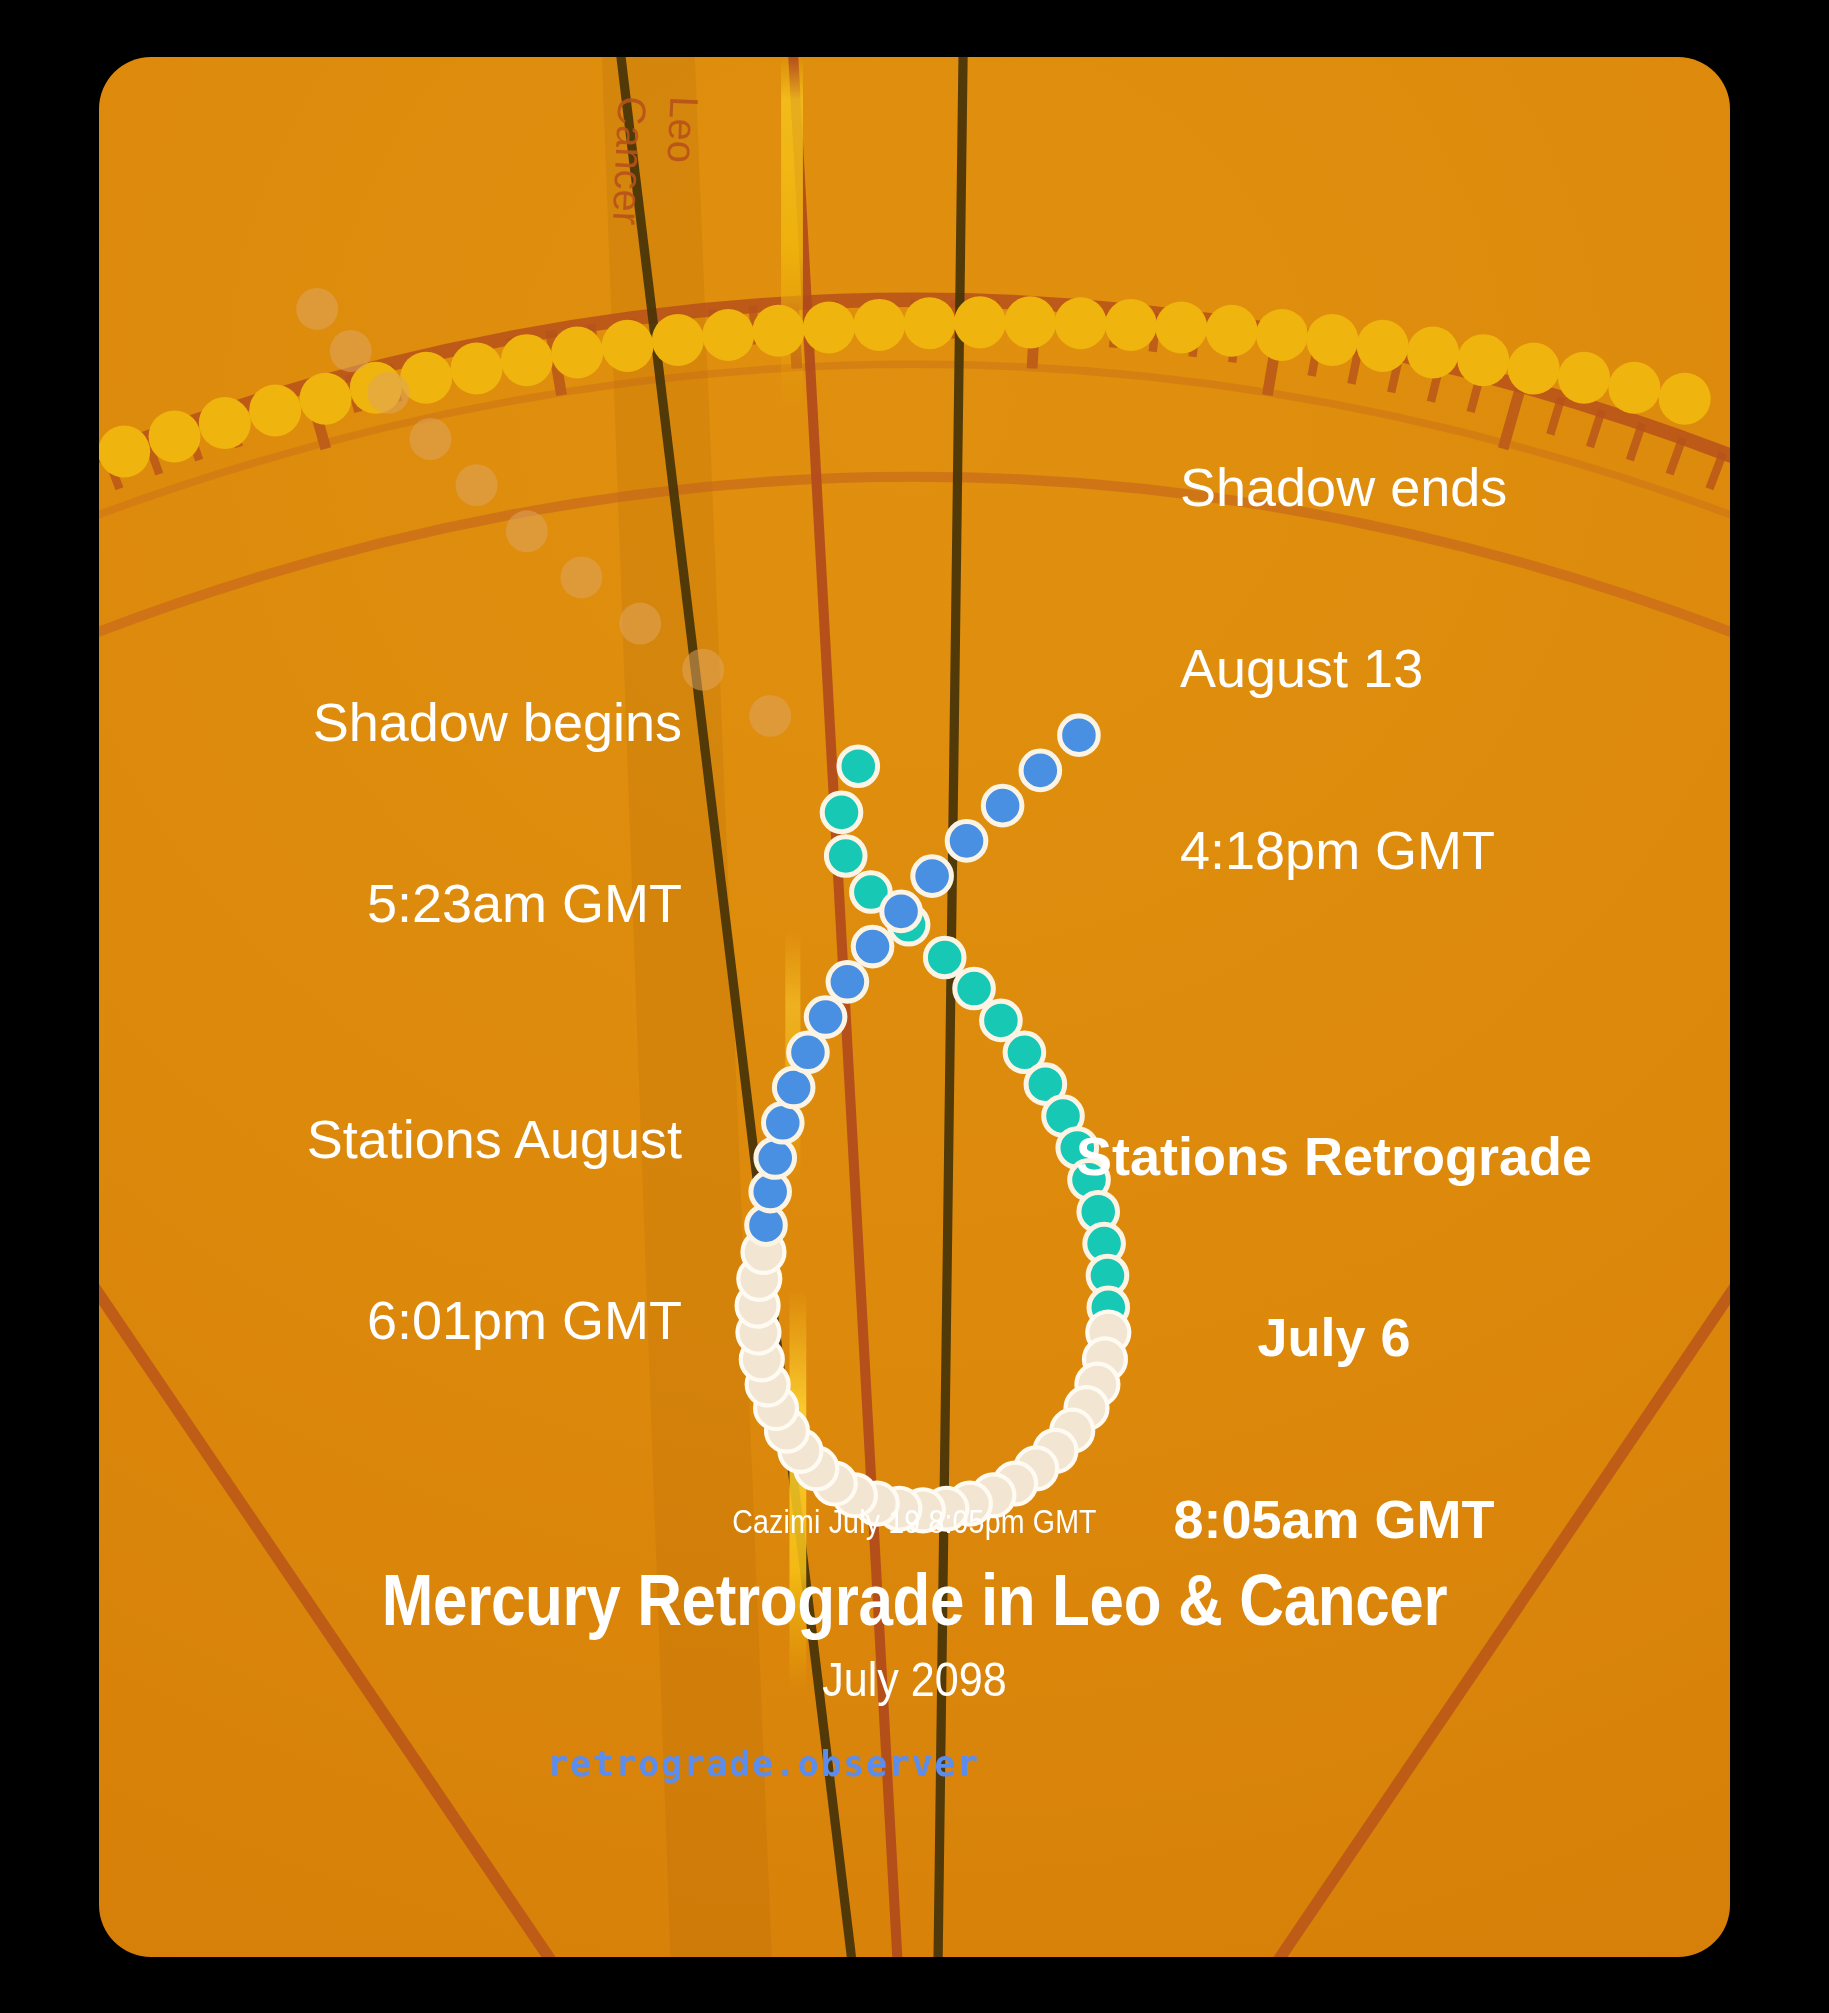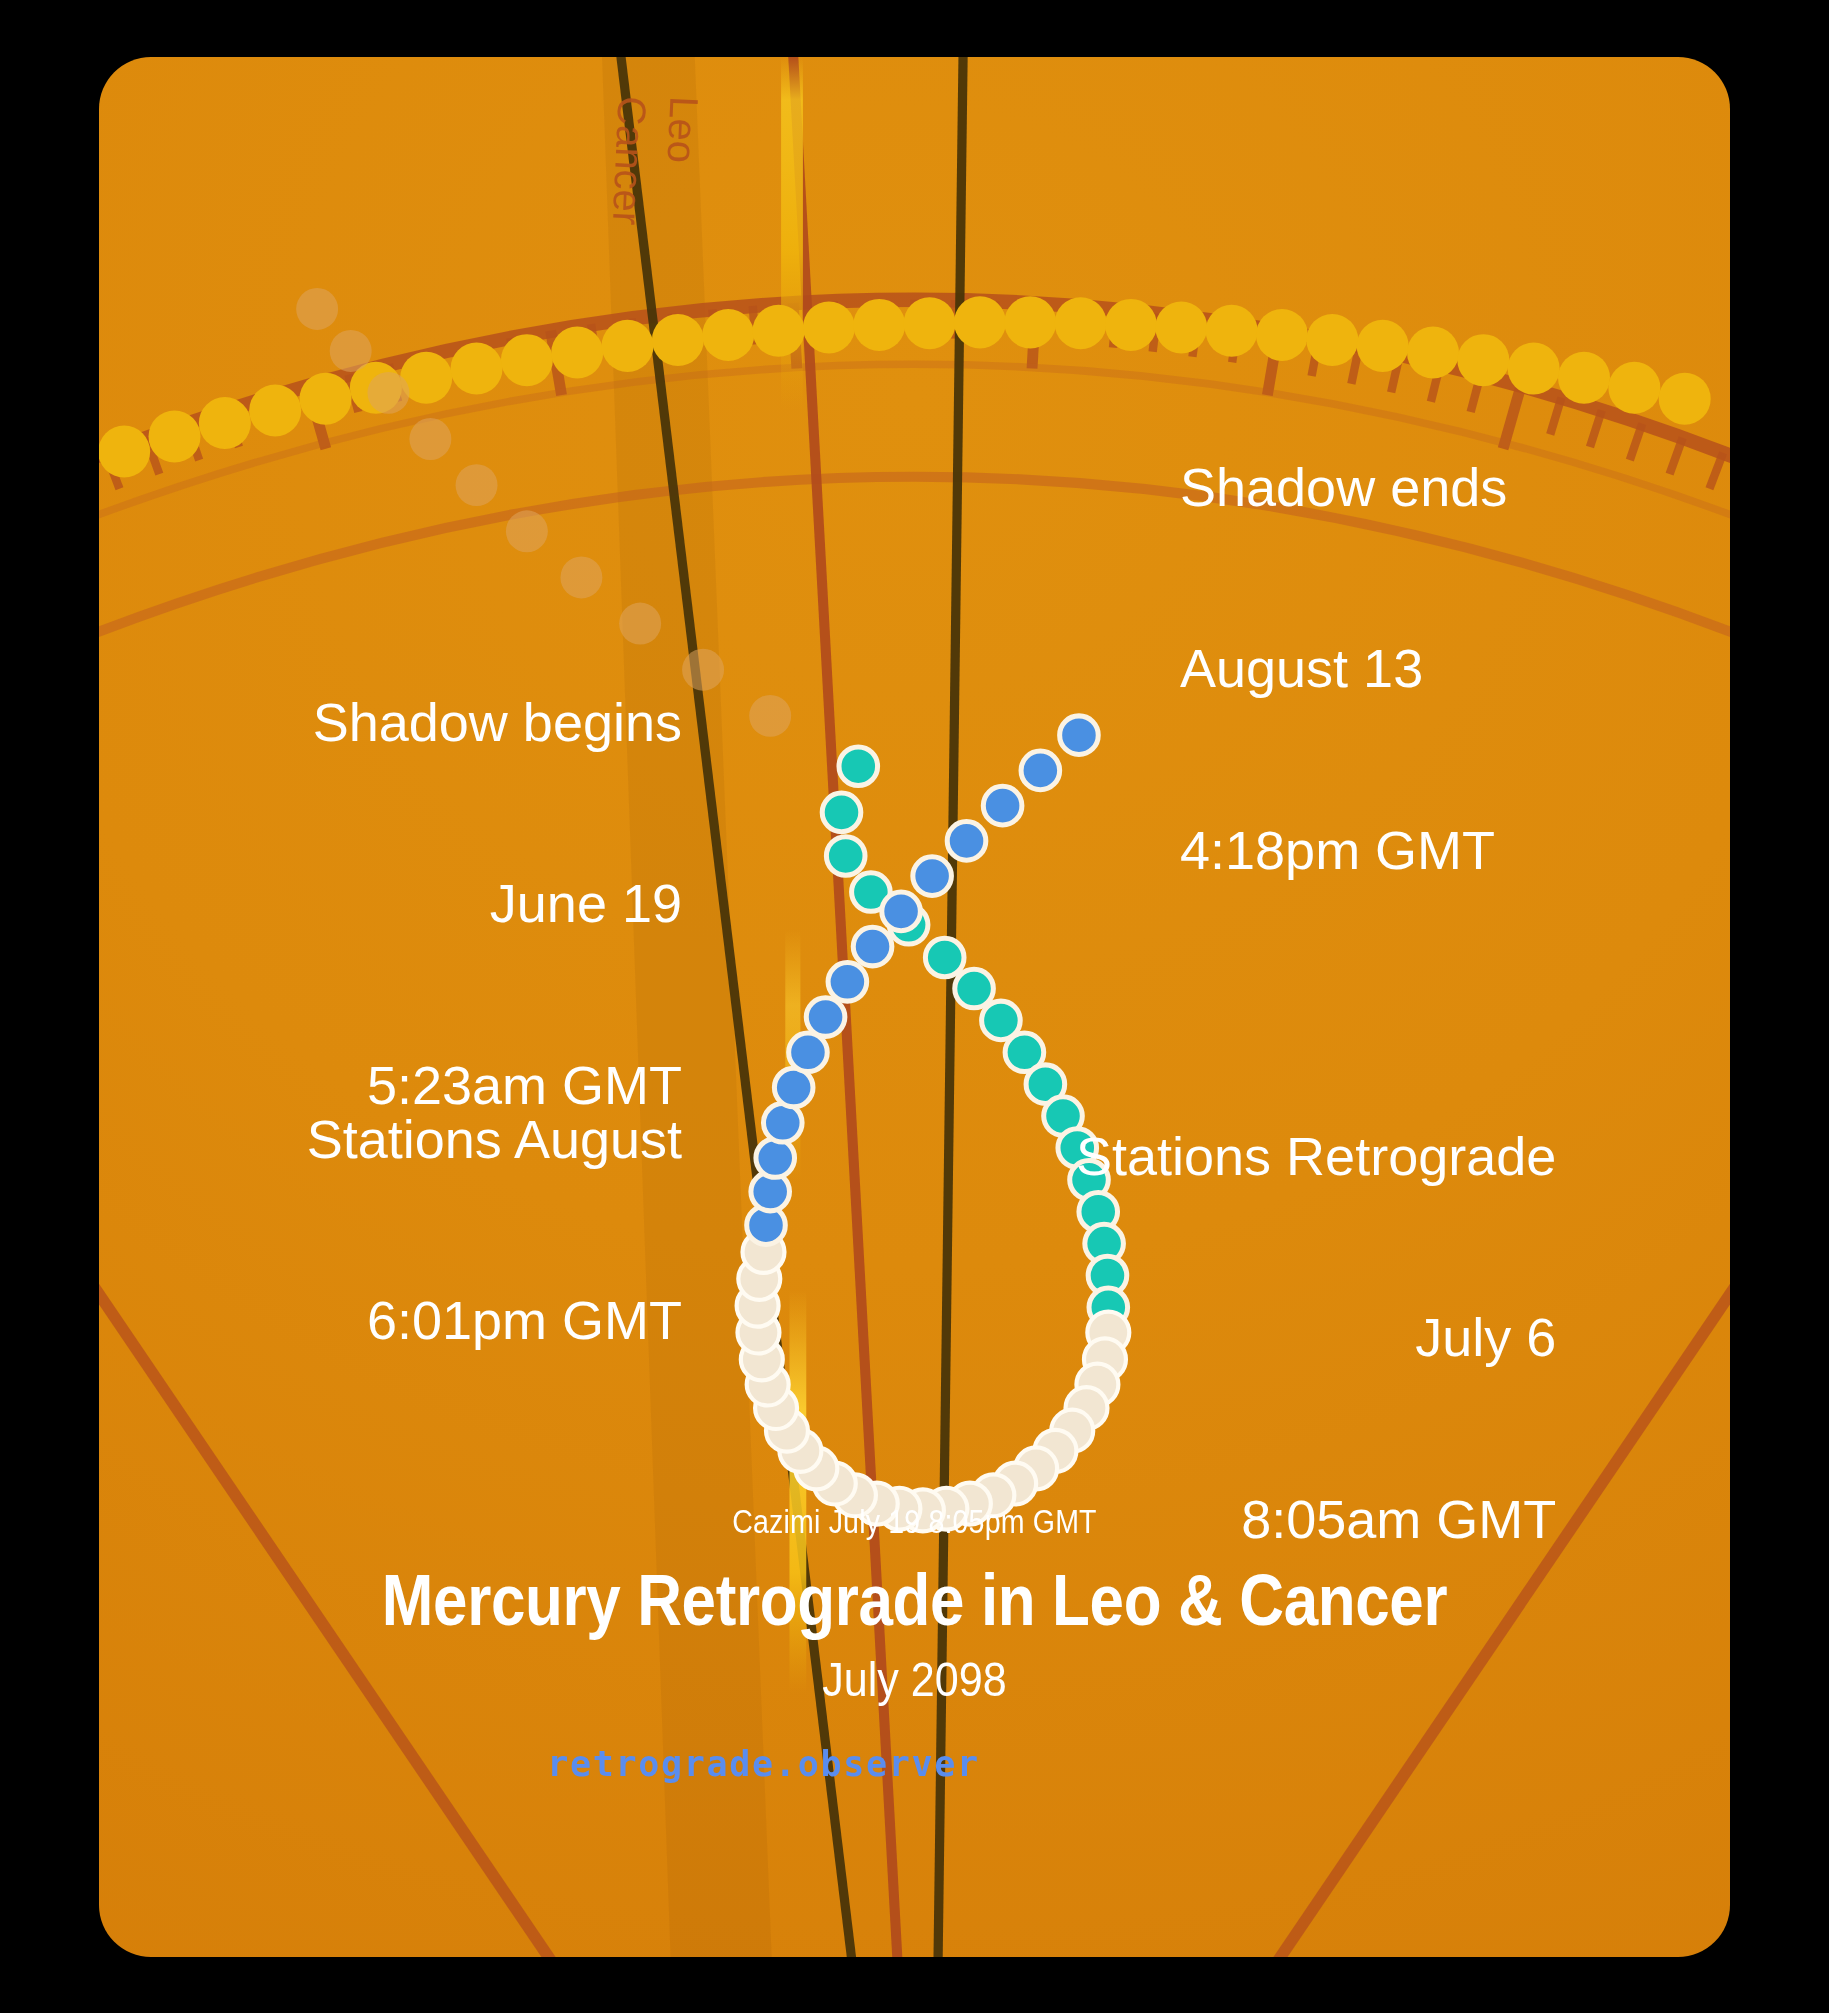--- a/index.html
+++ b/index.html
@@ -25,21 +25,21 @@
   #vec{position:absolute;left:0;top:0;width:1631px;height:1900px;}
 
   
   .lbl{position:absolute;color:#fff;line-height:1.12;white-space:pre;
        font-family:"Liberation Sans",sans-serif;}
   .lbl.big{font-size:54px;}
 
   #shadowEnds{left:1081px;top:279px;text-align:left;}
   #shadowBegins{left:113px;top:514px;text-align:right;width:470px;}
   #stationsDirect{left:113px;top:931px;text-align:right;width:470px;}
-  #stationsRetro{left:977px;top:948px;text-align:right;}
+  #stationsRetro{left:977px;top:948px;text-align:center;font-weight:bold;}
 
   #cazimi{
     position:absolute;left:0;top:1445px;width:1631px;text-align:center;
     color:#fff;font-size:34px;letter-spacing:0.2px;
     font-family:"Liberation Sans Narrow","Liberation Sans",sans-serif;
     transform:scaleX(.84);transform-origin:50% 50%;
   }
   #title{
     position:absolute;left:0;top:1502px;width:1631px;text-align:center;
     color:#fff;font-size:72px;font-weight:bold;letter-spacing:-0.4px;
@@ -284,21 +284,20 @@
     <div class="signName" style="left:547px;top:40px;transform:rotate(92.5deg) translate(0,-8.4px);">Cancer</div>
 
     <div class="lbl big" id="shadowEnds">
       <div>Shadow ends</div>
       <div>August 13</div>
       <div>4:18pm GMT</div>
     </div>
 
     <div class="lbl big" id="shadowBegins">
       <div>Shadow begins</div>
-      <div>June 19</div>
       <div>5:23am GMT</div>
     </div>
 
     <div class="lbl big" id="stationsDirect">
       <div>Stations August</div>
       <div>6:01pm GMT</div>
     </div>
 
     <div class="lbl big" id="stationsRetro">
       <div>Stations Retrograde</div>

